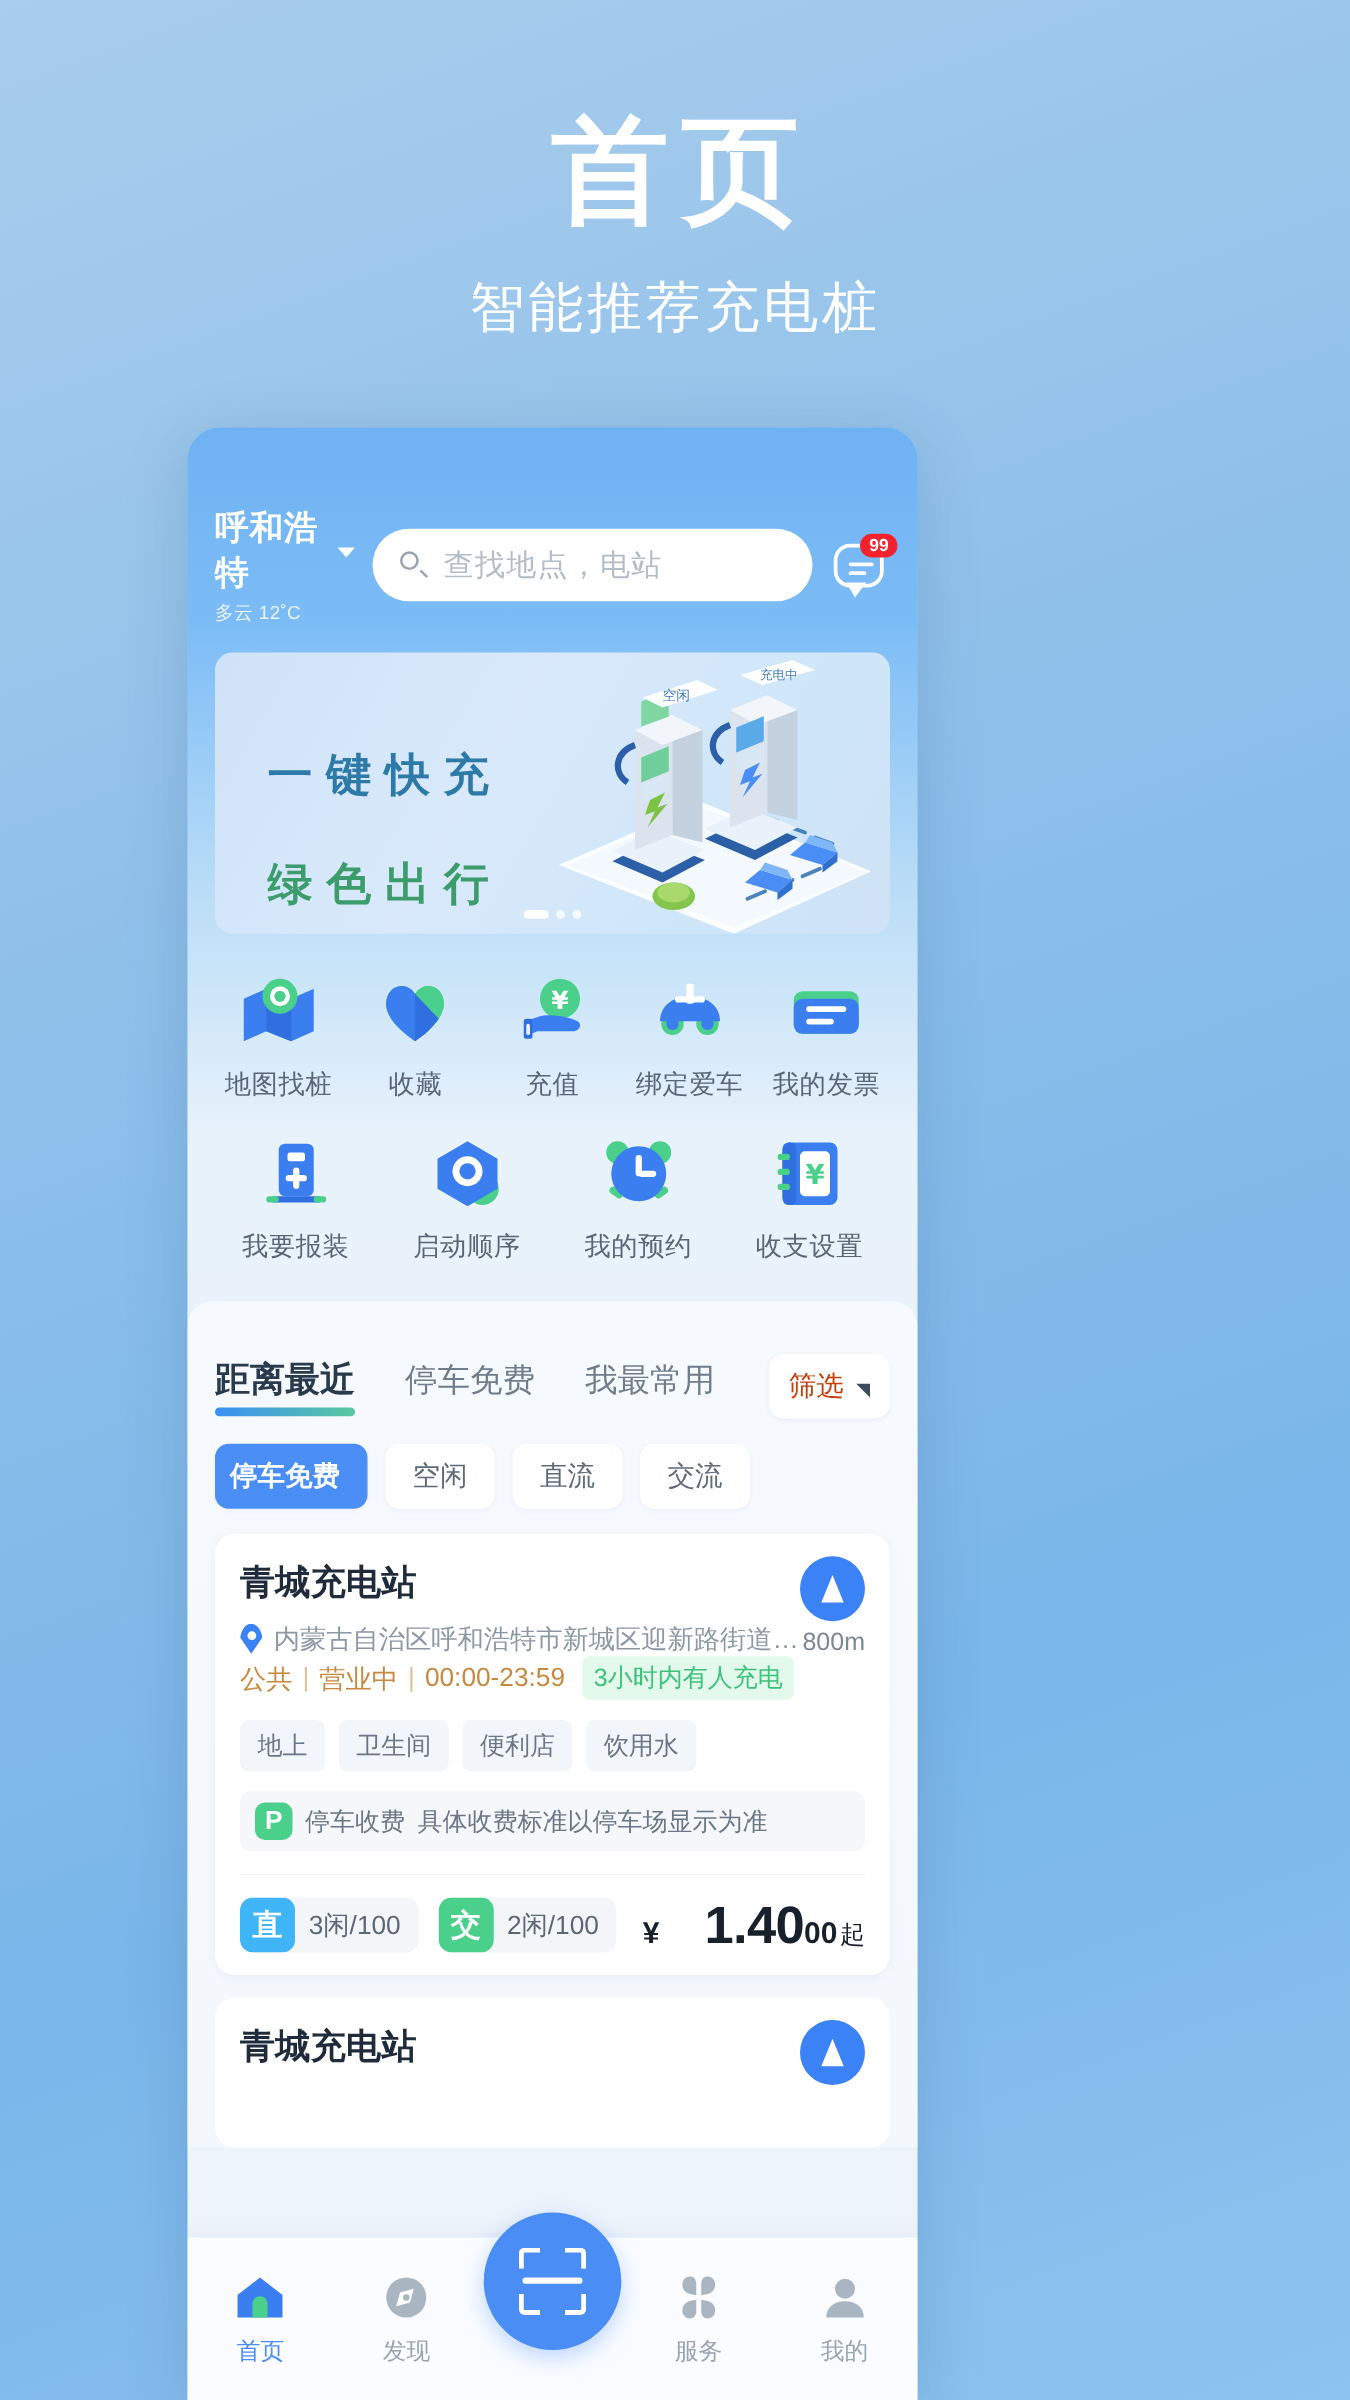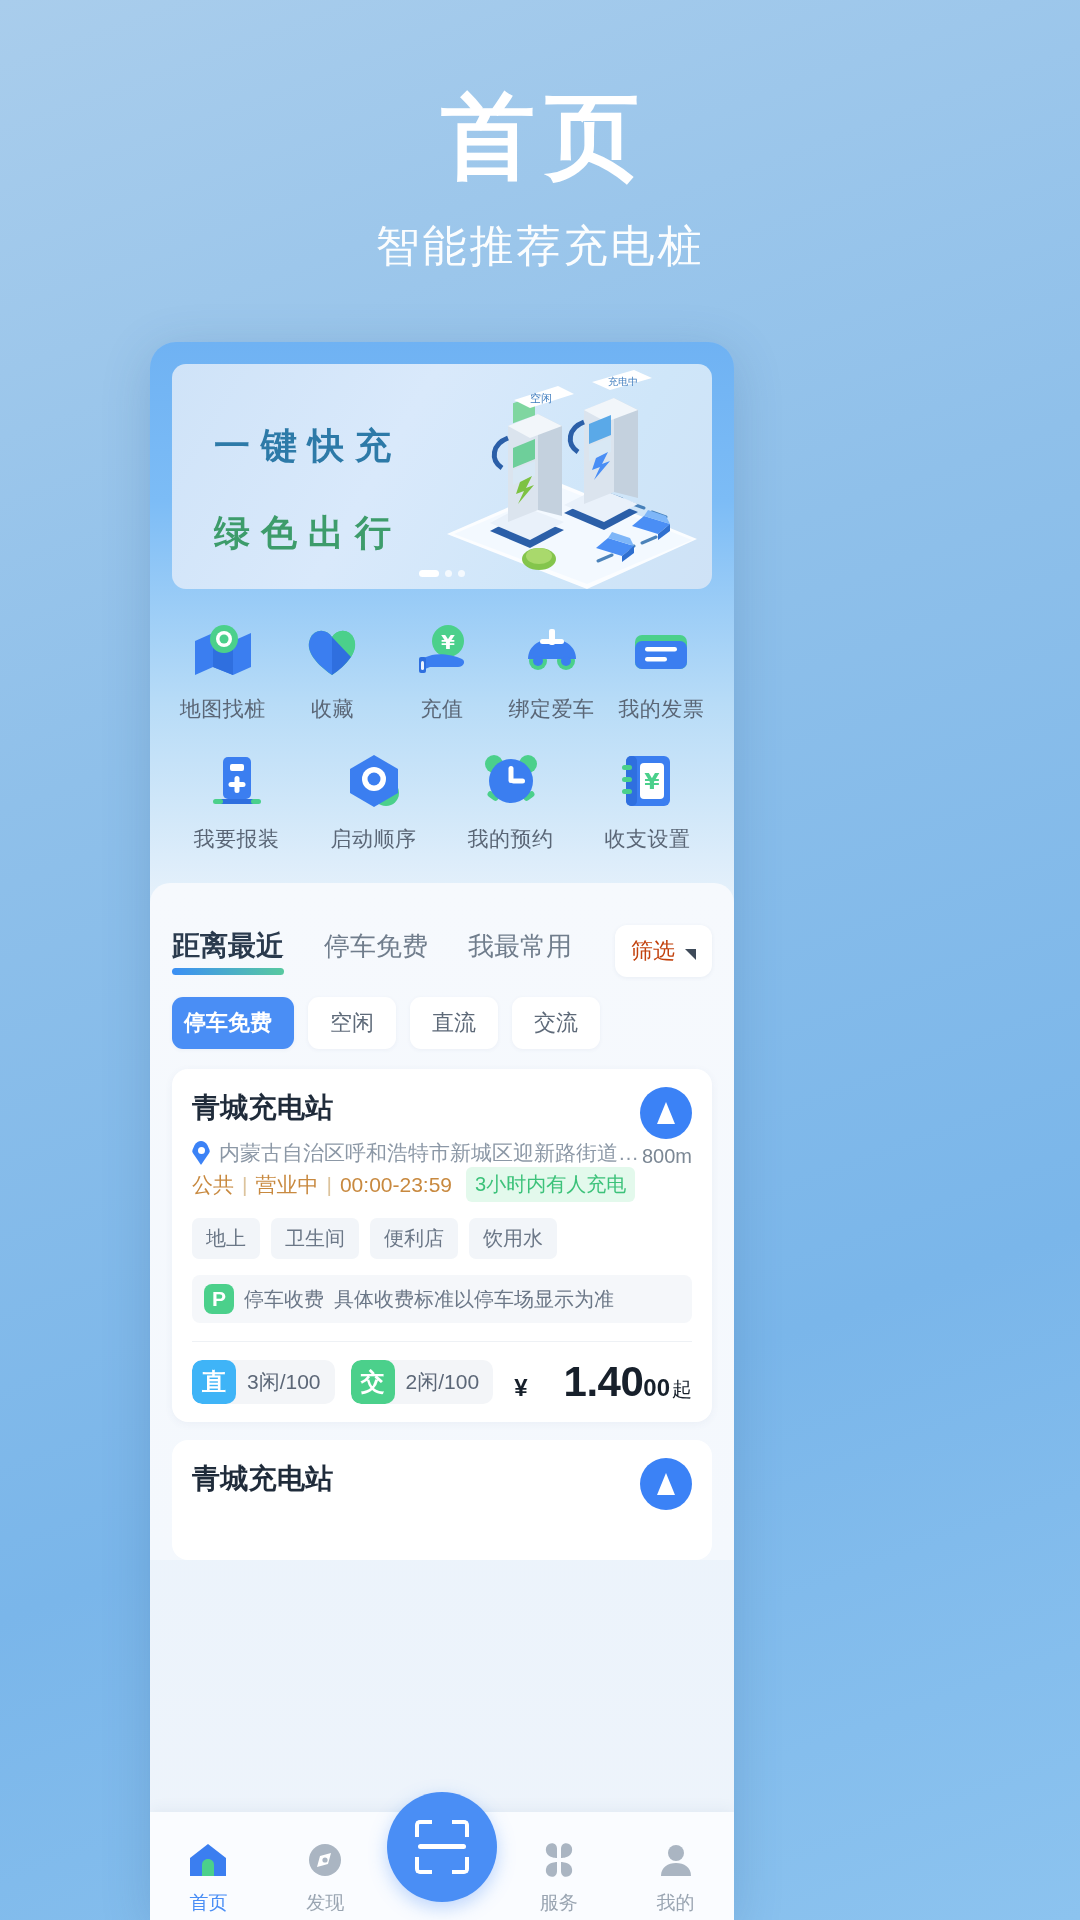--- a/index.html
+++ b/index.html
@@ -82,21 +82,21 @@
     font-size: 14px; font-weight: 700; border-radius: 12px; padding: 2px 7px;
     line-height: 1.1; min-width: 26px; text-align: center;
   }
 
   
   .banner {
     margin: 22px 22px 0 22px; height: 225px; border-radius: 14px;
     background: linear-gradient(120deg, #cfe3f8 0%, #d9e9fb 40%, #cfe6f9 75%, #cfe2f6 100%);
     position: relative; overflow: hidden;
   }
-  .banner-text { position: absolute; left: 42px; top: 58px; }
+  .banner-text { position: absolute; left: 42px; top: 74px; }
   .bt-line { font-size: 36px; letter-spacing: 11px; font-weight: 600; }
   .bt-1 { color: #2d7aa8; }
   .bt-2 { color: #3d9c6b; margin-top: 38px; }
   .banner-art { position: absolute; right: 0px; top: 0; width: 300px; height: 225px; }
   .dots { position: absolute; left: 50%; transform: translateX(-50%); bottom: 12px; display: flex; gap: 6px; align-items: center; }
   .dot { width: 7px; height: 7px; border-radius: 50%; background: rgba(255,255,255,.75); }
   .dot.on { width: 20px; border-radius: 4px; background: #fff; }
 
   
   .grid { padding: 30px 18px 6px 18px; }
@@ -222,20 +222,45 @@
 <body>
 
 <div class="promo">
   <div class="promo-title">首页</div>
   <div class="promo-sub">智能推荐充电桩</div>
 </div>
 
 <div class="phone">
   <div class="screen">
 
+    <div class="topbar">
+      <div class="city-block">
+        <div class="city-row">
+          <span class="city-name">呼和浩特</span>
+          <span class="caret-down"></span>
+        </div>
+        <div class="weather">多云 12˚C</div>
+      </div>
+
+      <div class="searchbar">
+        <span class="search-ico">
+            <i></i>
+            <b></b>
+          </span>
+        <span class="search-ph">查找地点，电站</span>
+      </div>
+
+      <div class="msg-wrap">
+        <span class="msg-bubble">
+          <i class="msg-line l1"></i>
+            <i class="msg-line l2"></i>
+        </span>
+        <span class="msg-badge">99</span>
+      </div>
+    </div>
 
     <div class="banner">
       <div class="banner-text">
         <div class="bt-line bt-1">一键快充</div>
         <div class="bt-line bt-2">绿色出行</div>
       </div>
       <svg class="banner-art" viewBox="0 0 300 225">
 
         <polygon points="150,120 285,175 175,225 35,170" fill="#ffffff" opacity="0.92"></polygon>
         <polygon points="150,124 280,176 175,220 42,170" fill="#f3f9ff"></polygon>

